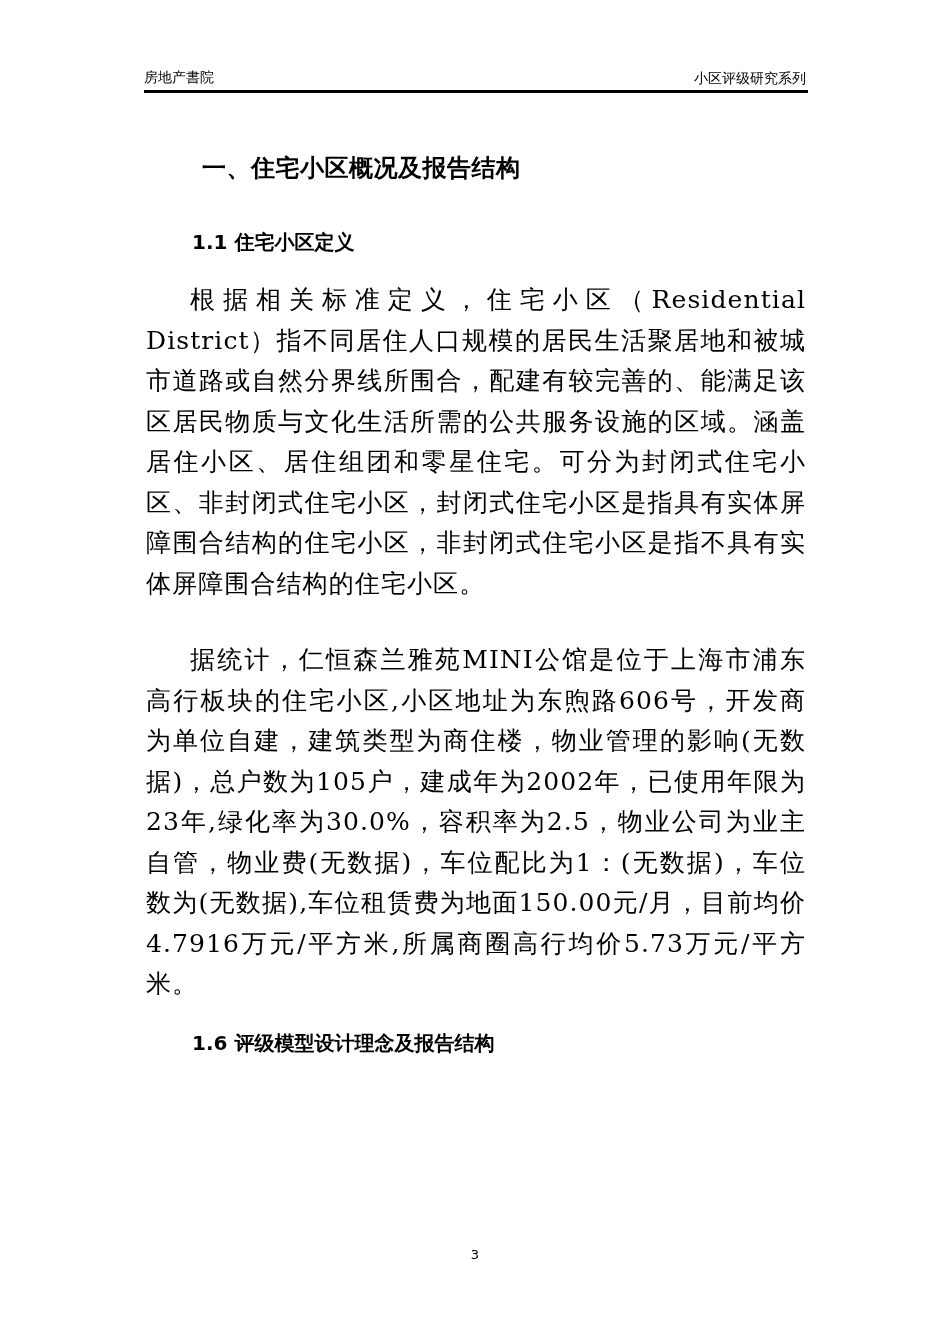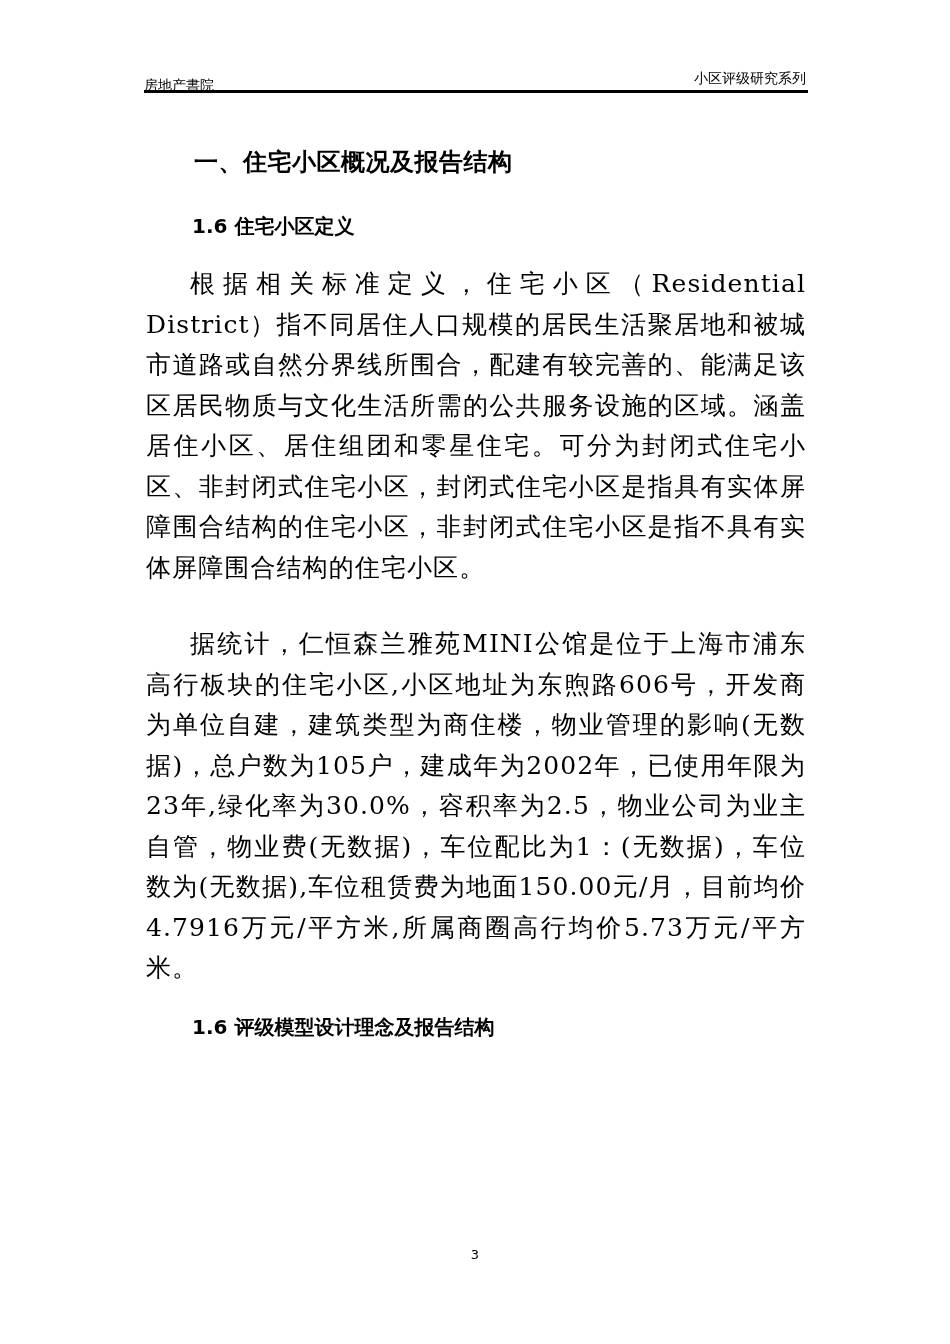--- a/index.html
+++ b/index.html
@@ -1,32 +1,32 @@
 <!DOCTYPE html>
 <html><head>
   <meta charset="utf-8">
   <style>
     html, body { margin: 0; padding: 0; background: #ffffff; }
     body { width: 950px; height: 1344px; position: relative; overflow: hidden; color: #000; }
     .header {
       position: absolute; left: 144px; top: 68px; width: 662px; height: 22px;
       font-family: "DejaVu Sans", sans-serif; font-size: 14px; line-height: 18px;
     }
-    .header .left { position: absolute; left: 0; top: 8px; }
+    .header .left { position: absolute; left: 0; top: 0; }
     .header .right { position: absolute; right: 0; top: 1px; }
     .header-rule {
       position: absolute; left: 144px; top: 90px; width: 664px; height: 3px; background: #000;
     }
     .content {
       position: absolute; left: 144px; top: 140px; width: 664px;
       font-family: "DejaVu Serif", serif;
     }
     .h1 {
-      font-family: Liberation Serif, serif; font-weight: bold;
-      font-size: 24px; line-height: 44px; padding-left: 50px; margin: 0;
+      font-family: Liberation Mono, monospace; font-weight: bold;
+      font-size: 24px; line-height: 44px; padding-left: 50px; margin: 8px;
       letter-spacing: 0.5px;
     }
     .h2 {
       font-family: "DejaVu Sans", sans-serif; font-weight: bold;
       font-size: 20px; line-height: 40px; padding-left: 48px; margin: 0;
     }
     .p {
       font-size: 25px; line-height: 40.5px; margin: 2px;
       text-indent: 44px; text-align: justify; letter-spacing: 1.1px;
     }
@@ -44,21 +44,21 @@
 <div class="header">
   <span class="left">房地产書院</span>
   <span class="right">小区评级研究系列</span>
 </div>
 <div class="header-rule"></div>
 
 <div class="content">
   <h1 class="h1">一、住宅小区概况及报告结构</h1>
   <div class="gap-h1"></div>
 
-  <h2 class="h2">1.6 住宅小区定义</h2>
+  <h2 class="h2">1.1 住宅小区定义</h2>
   <div class="gap-h2-after"></div>
   <p class="p">根据相关标准定义，住宅小区（Residential District）指不同居住人口规模的居民生活聚居地和被城市道路或自然分界线所围合，配建有较完善的、能满足该区居民物质与文化生活所需的公共服务设施的区域。涵盖居住小区、居住组团和零星住宅。可分为封闭式住宅小区、非封闭式住宅小区，封闭式住宅小区是指具有实体屏障围合结构的住宅小区，非封闭式住宅小区是指不具有实体屏障围合结构的住宅小区。</p>
   <div class="gap-p-after"></div>
 
   <div class="gap-h2-after"></div>
   <p class="p">据统计，仁恒森兰雅苑MINI公馆是位于上海市浦东高行板块的住宅小区,小区地址为东煦路606号，开发商为单位自建，建筑类型为商住楼，物业管理的影响(无数据)，总户数为105户，建成年为2002年，已使用年限为23年,绿化率为30.0%，容积率为2.5，物业公司为业主自管，物业费(无数据)，车位配比为1：(无数据)，车位数为(无数据),车位租赁费为地面150.00元/月，目前均价4.7916万元/平方米,所属商圈高行均价5.73万元/平方米。</p>
   <div class="gap-p-after"></div>
 
   <h2 class="h2">1.6 评级模型设计理念及报告结构</h2>
   <div class="gap-h2-after"></div>

